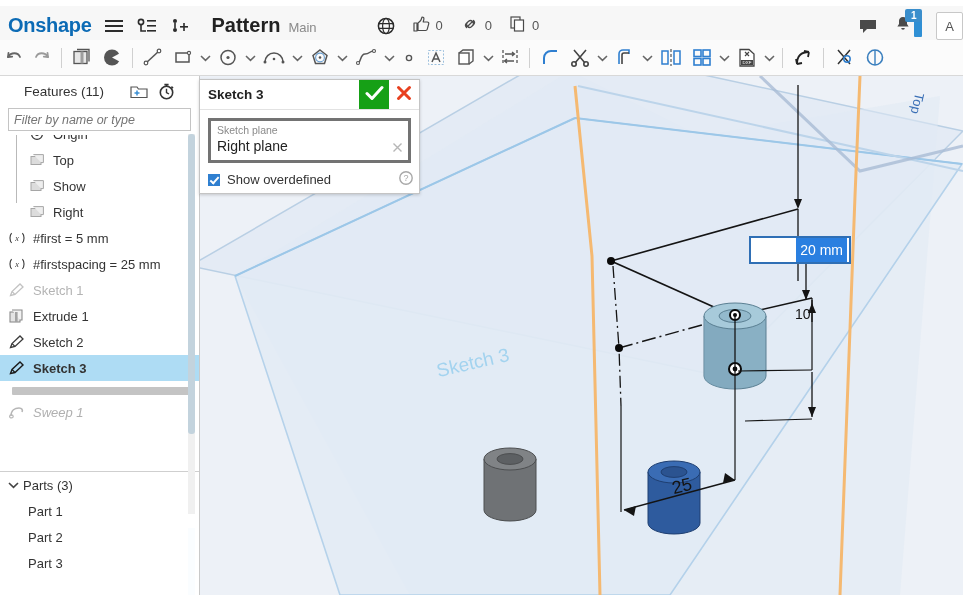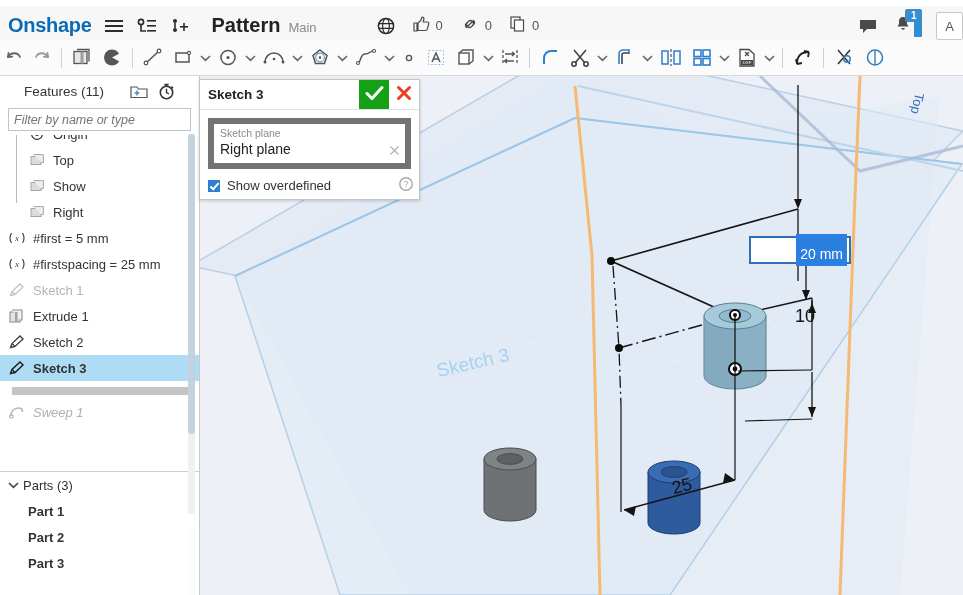--- a/index.html
+++ b/index.html
@@ -242,21 +242,20 @@
     color: #555;
     margin-right: 3px;
   }
   .part-row {
     height: 26px;
     display: flex;
     align-items: center;
     padding-left: 28px;
     font-size: 13px;
     color: #333;
-    font-weight: bold;
   }
   .lp-scroll {
     position: absolute;
     top: 58px; right: 4px;
     width: 7px; height: 380px;
     background: #f0f0f0;
   }
   .lp-thumb {
     position: absolute;
     top: 0; left: 0;
@@ -323,21 +322,21 @@
     align-items: center;
     justify-content: center;
     color: #e8401f;
   }
   .dlg-body {
     position: relative;
     padding: 8px 8px 6px 8px;
     background: rgba(255,255,255,0.93);
   }
   .field {
-    border: 6px solid #737373;
+    border: 3px solid #737373;
     background: rgba(255,255,255,0.85);
     padding: 3px 6px 4px 6px;
     position: relative;
     box-sizing: border-box;
   }
   .field-label {
     font-size: 10.5px;
     color: #8a8a8a;
     line-height: 13px;
   }
@@ -398,21 +397,21 @@
     box-sizing: border-box;
     display: flex;
     align-items: center;
     justify-content: flex-end;
     z-index: 50;
   }
   .dim-input .sel {
     background: #2a7fe0;
     color: #fff;
     font-size: 14px;
-    padding: 12px 4px 3px 4px;
+    padding: 4px 4px 3px 4px;
     margin-right: 2px;
     line-height: 17px;
   }
 
   
   .vp-label {
     position: absolute;
     font-family: "Liberation Sans", sans-serif;
     pointer-events: none;
   }
@@ -966,21 +965,21 @@
       <polygon points="424,434 436,430 434,440" fill="#141414"></polygon>
       <polygon points="535,404 523,407 525,397" fill="#141414"></polygon>
     </svg>
 
     <div class="vp-label" style="left:236px; top:276px; transform: rotate(-13deg); font-size:19px; color:#a3d3ef; font-weight:500;">Sketch 3</div>
 
     <div class="vp-label" style="left:164px; top:28px; transform: rotate(-14deg); font-size:21px; color:#dfe6ee;">Right</div>
 
     <div class="vp-label" style="left:707px; top:20px; transform: rotate(103deg); font-size:13px; color:#3a6fb5;">Top</div>
 
-    <div class="vp-label" style="left:595px; top:230px; font-size:18px; color:#141414;">10</div>
+    <div class="vp-label" style="left:595px; top:230px; font-size:14px; color:#141414;">10</div>
 
     <div class="vp-label" style="left:472px; top:400px; transform: rotate(-14deg); font-size:18px; color:#141414;">25</div>
   </div>
 
   <div class="dim-input">
     <span class="sel">20 mm</span>
   </div>
 
   <div class="dialog">
     <div class="dlg-title-row">

